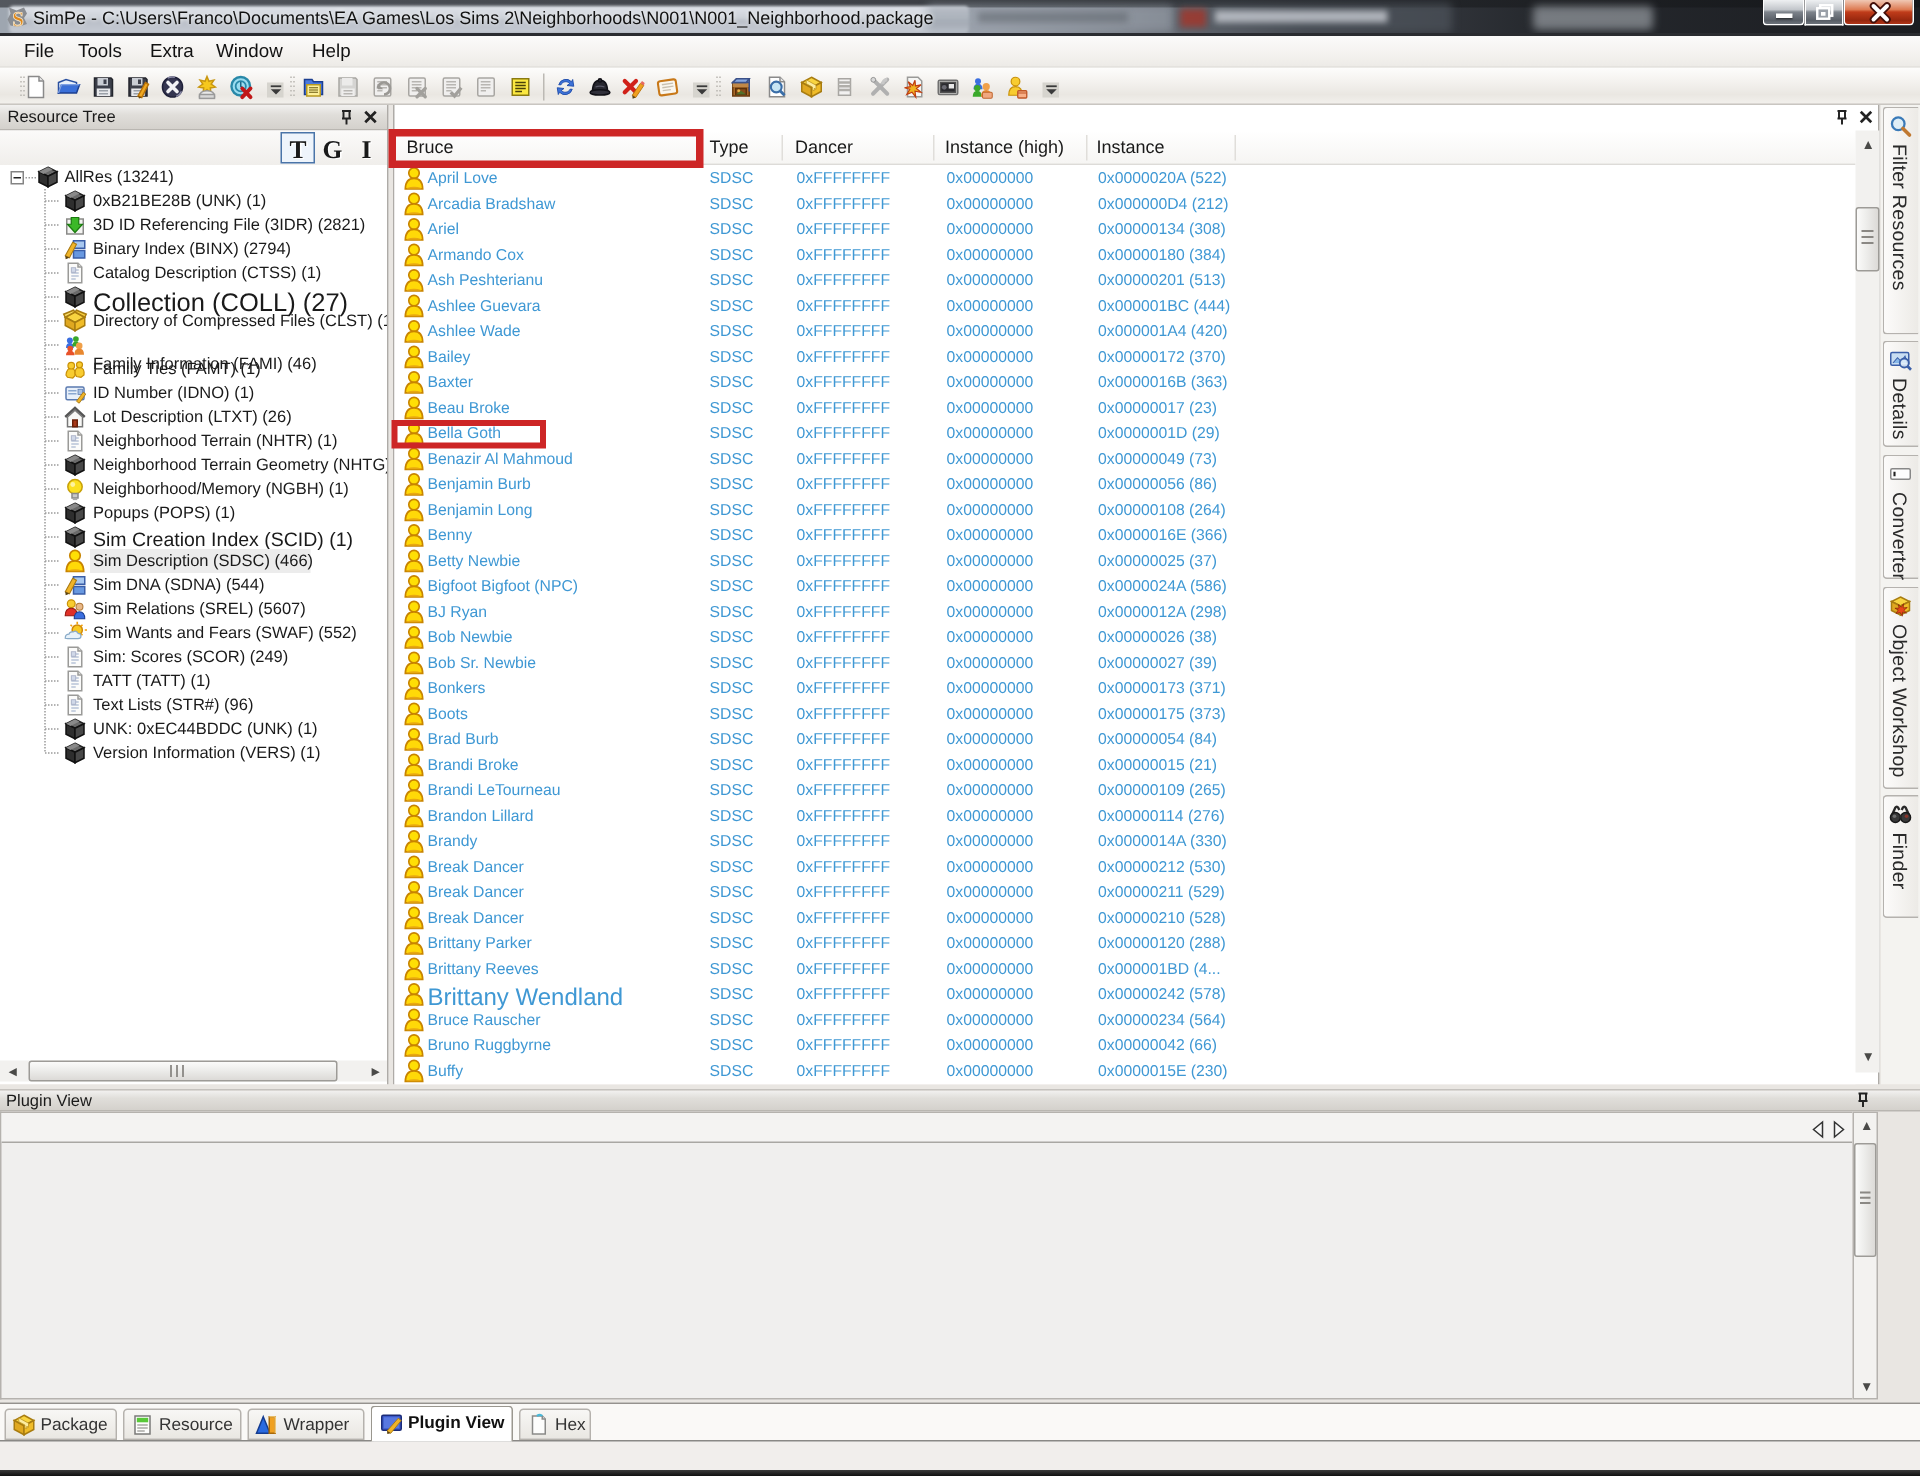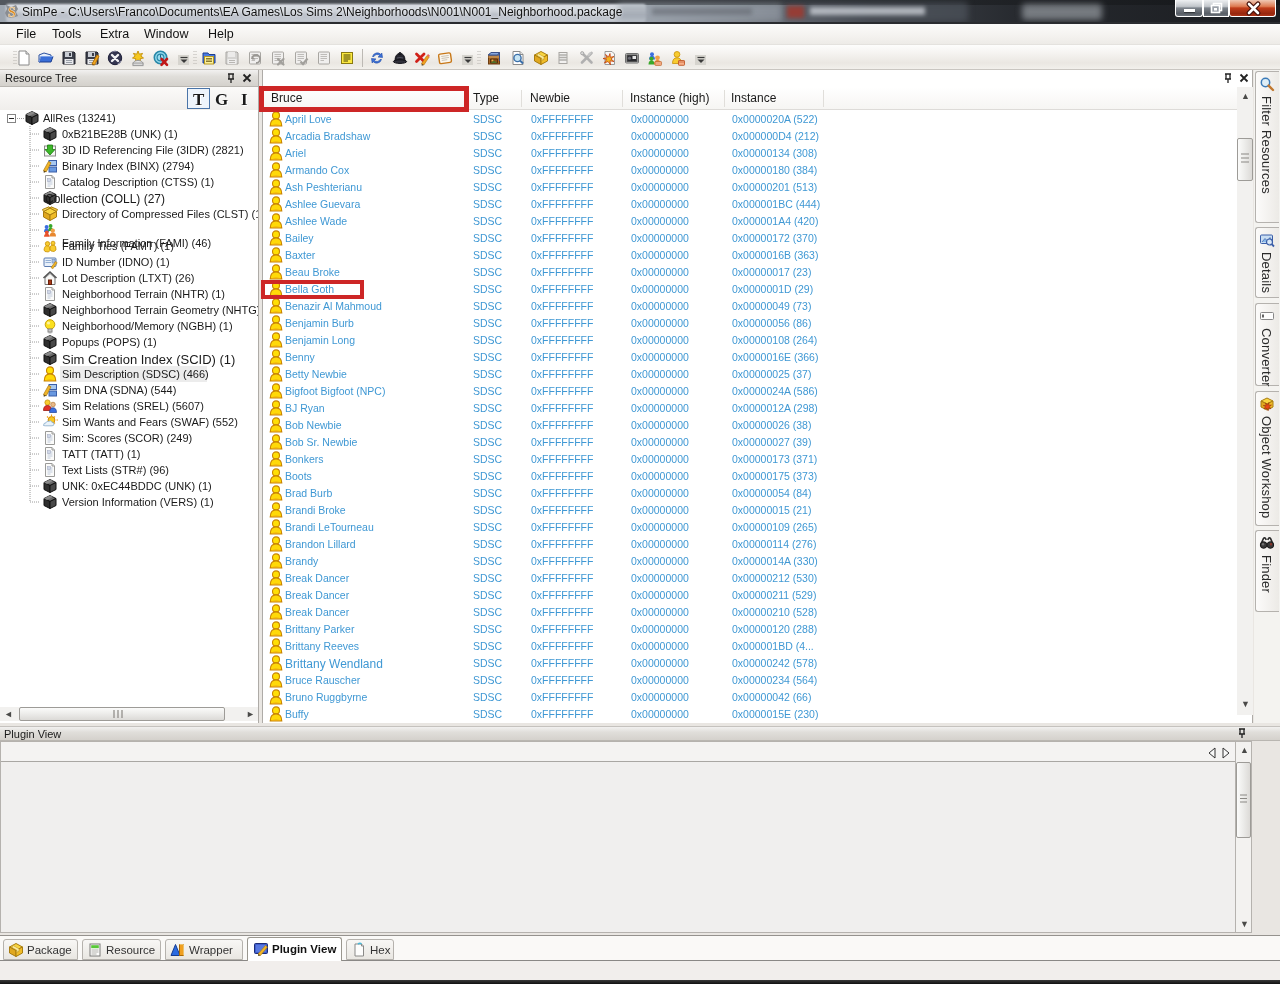--- a/index.html
+++ b/index.html
@@ -317,21 +317,21 @@
         <path d="M5.5 6 H10.5 M5.5 8 H10.5 M5.5 10 H10.5 M5.5 12 H8.5" stroke="#b8c4d8" stroke-width="0.9"></path>
         <rect x="5.5" y="4.5" width="3" height="3" fill="#d0d8e8" stroke="#a0a8c0" stroke-width="0.5"></rect>
       </svg>
       <div class="ab" style="left:62px;top:66px;font-size:11px;color:#1a1a1a;white-space:nowrap">Catalog Description (CTSS) (1)</div>
       <svg style="left:42px;top:80px" width="16" height="16" viewBox="0 0 16 16">
         <path d="M8 1.5 L14 4.5 L8 7.5 L2 4.5 Z" fill="#6a6a6a" stroke="#222"></path>
         <path d="M2 4.5 L8 7.5 V14.5 L2 11.5 Z" fill="#2e2e2e" stroke="#111"></path>
         <path d="M14 4.5 L8 7.5 V14.5 L14 11.5 Z" fill="#484848" stroke="#111"></path>
         <path d="M8 1.5 L11 3 L5 6 L2 4.5 Z" fill="#8a8a8a" stroke="none"></path>
       </svg>
-      <div class="ab" style="left:45px;top:82px;font-size:12px;color:#1a1a1a;white-space:nowrap">Collection (COLL) (27)</div>
+      <div class="ab" style="left:62px;top:82px;font-size:17px;color:#1a1a1a;white-space:nowrap">Collection (COLL) (27)</div>
       <svg style="left:42px;top:96px" width="16" height="16" viewBox="0 0 16 16">
         <path d="M8 2 L14.5 5.5 L8 9 L1.5 5.5 Z" fill="#f8d440" stroke="#a87c10"></path>
         <path d="M1.5 5.5 L8 9 V14.5 L1.5 11 Z" fill="#e0a820" stroke="#a87c10"></path>
         <path d="M14.5 5.5 L8 9 V14.5 L14.5 11 Z" fill="#f0bc28" stroke="#a87c10"></path>
         <path d="M1.5 5.5 L0.5 3.5 L7 0.8 L8 2 Z" fill="#fce068" stroke="#a87c10"></path>
         <path d="M14.5 5.5 L15.5 3.5 L9 0.8 L8 2 Z" fill="#f8d040" stroke="#a87c10"></path>
       </svg>
       <div class="ab" style="left:62px;top:98px;font-size:11px;color:#1a1a1a;white-space:nowrap">Directory of Compressed Files (CLST) (1)</div>
       <svg style="left:42px;top:112px" width="16" height="16" viewBox="0 0 16 16">
         <circle cx="4.6" cy="5" r="2" fill="#3a6ee0"></circle>
@@ -477,21 +477,21 @@
 <div class="ab" id="listpanel" style="left:262px;top:70px;width:991px;height:653px;background:#fff;border-left:1px solid #aeaba7;border-right:1px solid #aeaba7">
   <svg style="left:960px;top:3px;z-index:5" width="10" height="11" viewBox="0 0 10 11">
       <path d="M2 1 H8 M3 1 V6 M7 1 V6 M2 6 H8 M5 6 V10" stroke="#222" stroke-width="1.3" fill="none"></path>
     </svg>
   <svg style="left:976px;top:3px;z-index:5" width="10" height="10" viewBox="0 0 10 10">
       <path d="M1.5 1.5 L8.5 8.5 M8.5 1.5 L1.5 8.5" stroke="#222" stroke-width="1.8"></path>
     </svg>
   <div class="ab" id="colhdr" style="left:0;top:17px;width:974px;height:23px;background:linear-gradient(to bottom,#ffffff,#f6f5f3);border-bottom:1px solid #dddbd8">
       <div class="ab" style="left:8px;top:4px;font-size:12px;color:#1a1a1a">Bruce</div>
       <div class="ab" style="left:210px;top:4px;font-size:12px;color:#1a1a1a">Type</div>
-      <div class="ab" style="left:267px;top:4px;font-size:12px;color:#1a1a1a">Newbie</div>
+      <div class="ab" style="left:267px;top:4px;font-size:12px;color:#1a1a1a">Dancer</div>
       <div class="ab" style="left:367px;top:4px;font-size:12px;color:#1a1a1a">Instance (high)</div>
       <div class="ab" style="left:468px;top:4px;font-size:12px;color:#1a1a1a">Instance</div>
       <div class="ab" style="left:204px;top:3px;width:1px;height:17px;background:#e0deda"></div>
       <div class="ab" style="left:258px;top:3px;width:1px;height:17px;background:#e0deda"></div>
       <div class="ab" style="left:359px;top:3px;width:1px;height:17px;background:#e0deda"></div>
       <div class="ab" style="left:461px;top:3px;width:1px;height:17px;background:#e0deda"></div>
       <div class="ab" style="left:560px;top:3px;width:1px;height:17px;background:#e0deda"></div>
     </div>
   <div class="ab" id="listbody" style="left:0;top:40px;width:974px;height:613px;background:#fff;overflow:hidden">
       <svg style="left:5px;top:1px" width="16" height="16" viewBox="0 0 16 16">
@@ -812,21 +812,21 @@
       <div class="ab" style="left:22px;top:530px;font-size:10.5px;color:#3f98d4;white-space:nowrap">Brittany Reeves</div>
       <div class="ab" style="left:469px;top:530px;font-size:10.5px;color:#3f98d4;white-space:nowrap">0x000001BD (4...</div>
       <div class="ab" style="left:210px;top:530px;font-size:10.5px;color:#3f98d4">SDSC</div>
       <div class="ab" style="left:268px;top:530px;font-size:10.5px;color:#3f98d4">0xFFFFFFFF</div>
       <div class="ab" style="left:368px;top:530px;font-size:10.5px;color:#3f98d4">0x00000000</div>
       <svg style="left:5px;top:545px" width="16" height="16" viewBox="0 0 16 16">
         <circle cx="8" cy="4.4" r="3.5" fill="#ffdf05" stroke="#c88400" stroke-width="1.1"></circle>
         <path d="M2.2 14.9 Q2.4 7.9 8 7.9 Q13.6 7.9 13.8 14.9 Z" fill="#ffd908" stroke="#c88400" stroke-width="1.1"></path>
         <path d="M3.2 14.3 Q8 12.8 12.8 14.3 L12.8 14.9 L3.2 14.9 Z" fill="#e8a810" stroke="none"></path>
       </svg>
-      <div class="ab" style="left:22px;top:547px;font-size:12px;color:#3f98d4;white-space:nowrap">Brittany Wendland</div>
+      <div class="ab" style="left:22px;top:547px;font-size:16px;color:#3f98d4;white-space:nowrap">Brittany Wendland</div>
       <div class="ab" style="left:469px;top:547px;font-size:10.5px;color:#3f98d4;white-space:nowrap">0x00000242 (578)</div>
       <div class="ab" style="left:210px;top:547px;font-size:10.5px;color:#3f98d4">SDSC</div>
       <div class="ab" style="left:268px;top:547px;font-size:10.5px;color:#3f98d4">0xFFFFFFFF</div>
       <div class="ab" style="left:368px;top:547px;font-size:10.5px;color:#3f98d4">0x00000000</div>
       <svg style="left:5px;top:562px" width="16" height="16" viewBox="0 0 16 16">
         <circle cx="8" cy="4.4" r="3.5" fill="#ffdf05" stroke="#c88400" stroke-width="1.1"></circle>
         <path d="M2.2 14.9 Q2.4 7.9 8 7.9 Q13.6 7.9 13.8 14.9 Z" fill="#ffd908" stroke="#c88400" stroke-width="1.1"></path>
         <path d="M3.2 14.3 Q8 12.8 12.8 14.3 L12.8 14.9 L3.2 14.9 Z" fill="#e8a810" stroke="none"></path>
       </svg>
       <div class="ab" style="left:22px;top:564px;font-size:10.5px;color:#3f98d4;white-space:nowrap">Bruce Rauscher</div>

